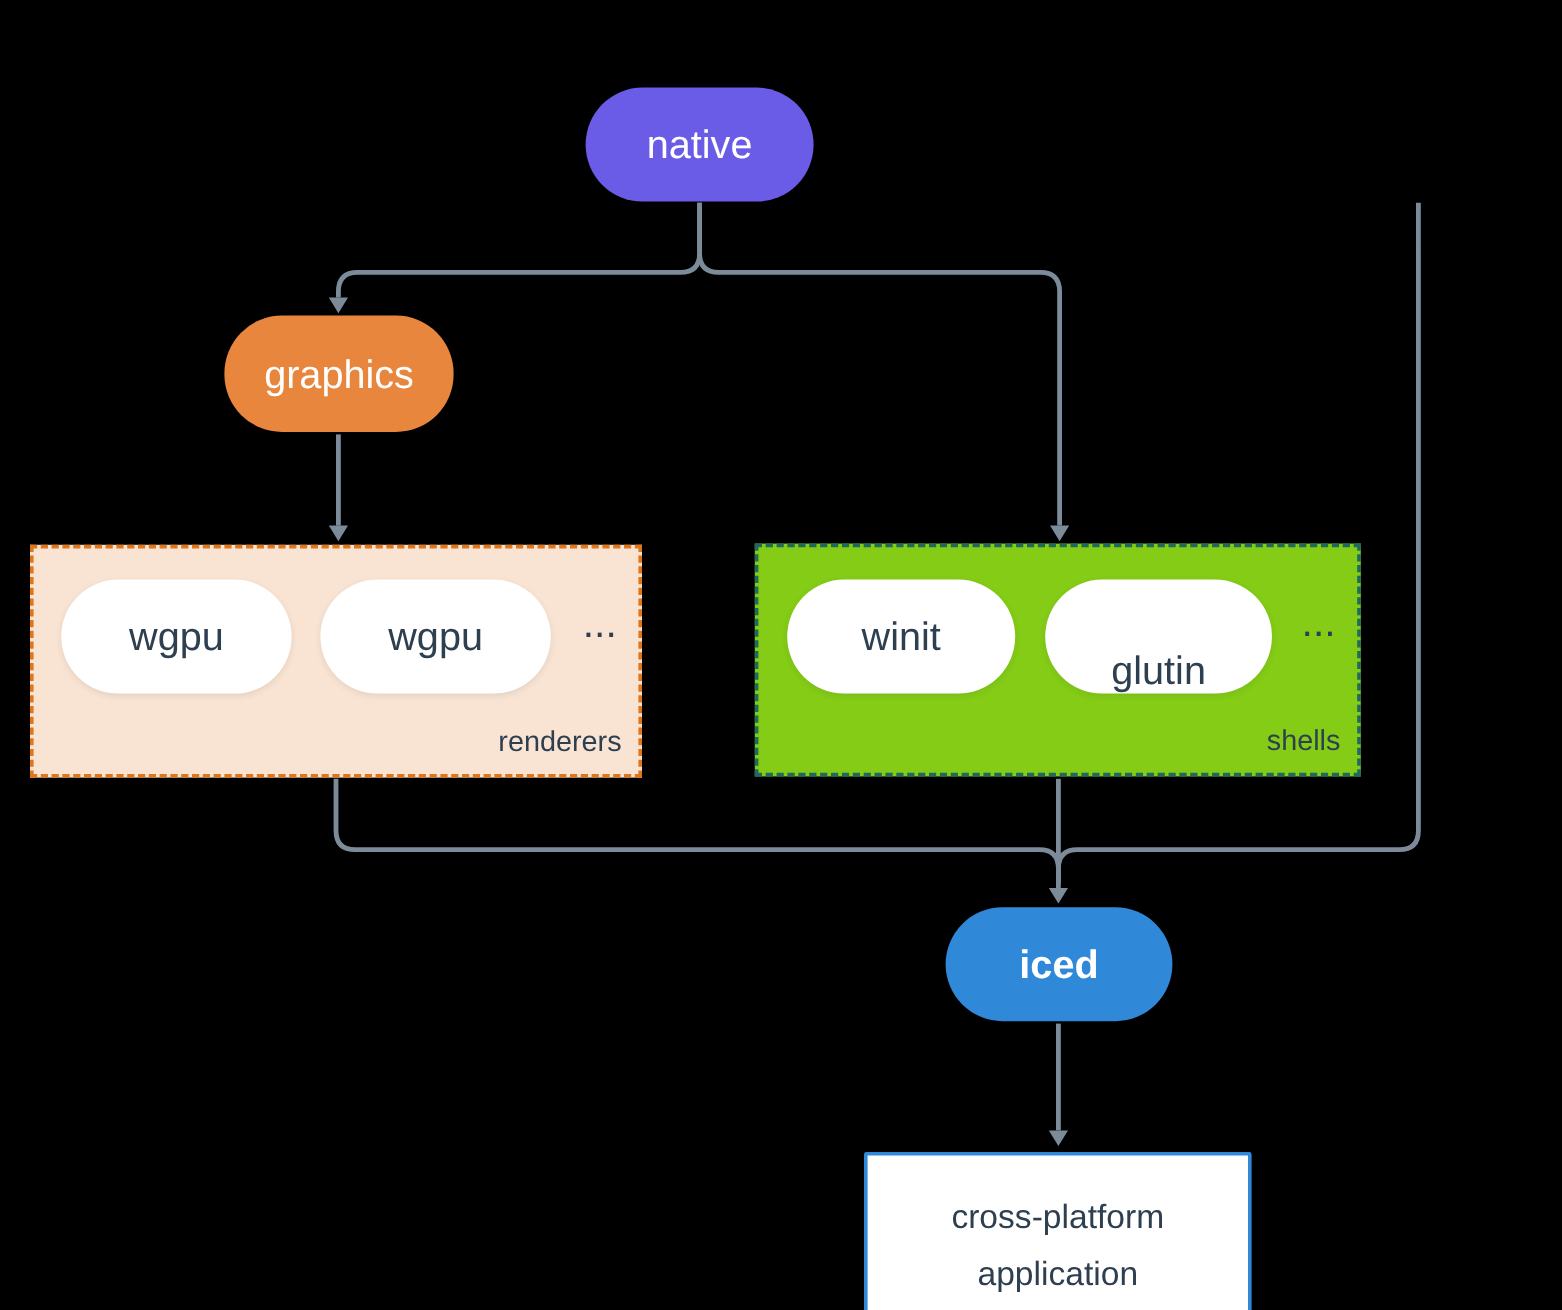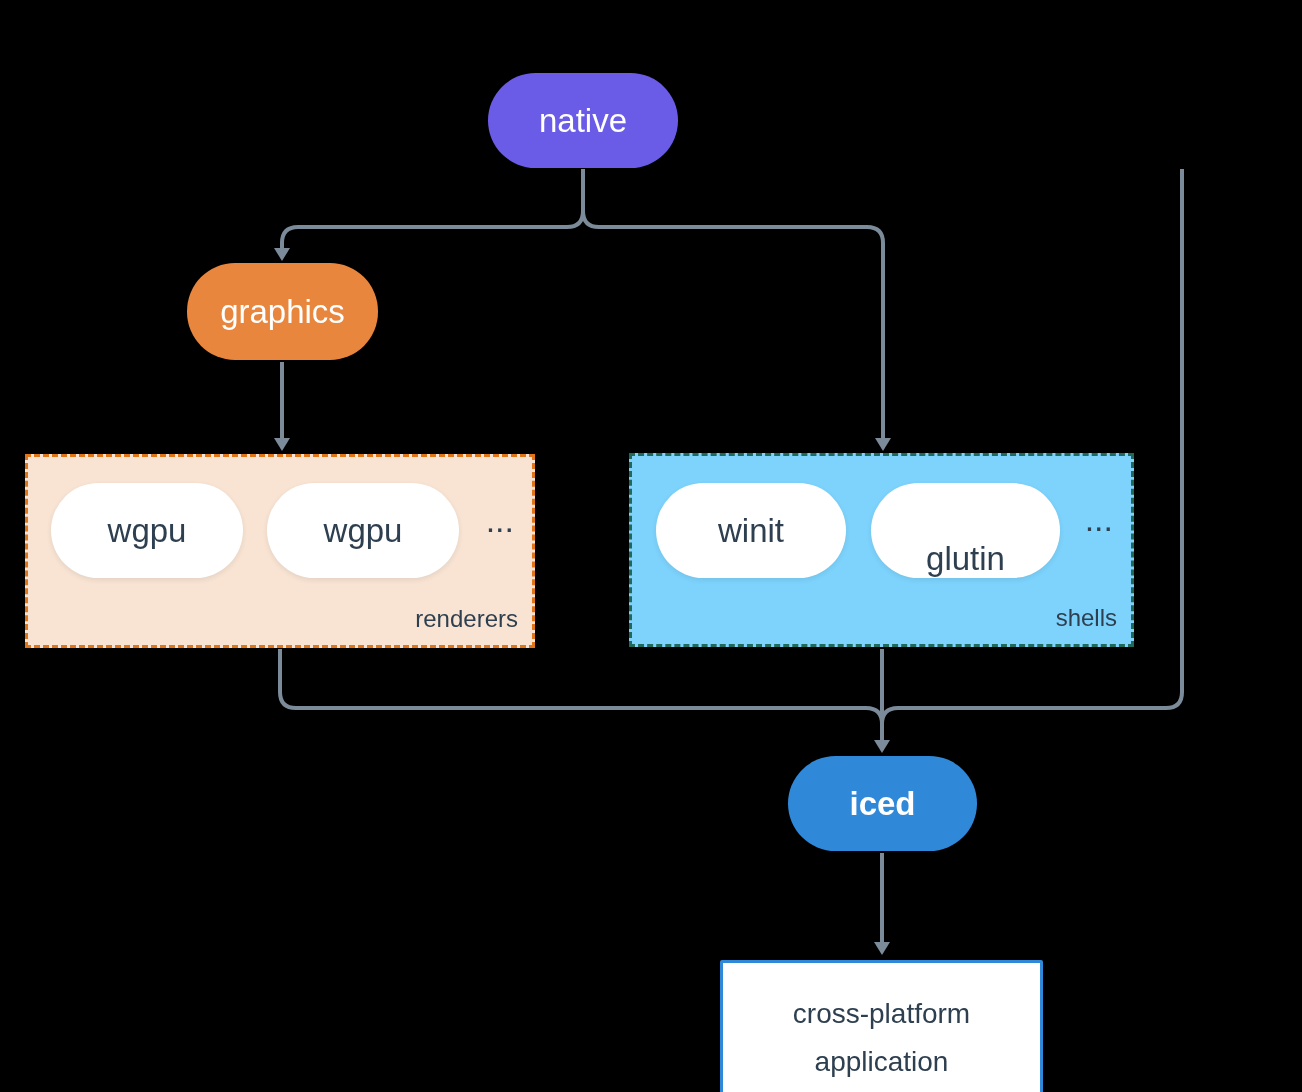--- a/index.html
+++ b/index.html
@@ -37,21 +37,21 @@
 
   .group-box{
     position:absolute;z-index:1;box-sizing:border-box;
   }
   #group-renderers{
     left:25px;top:406px;width:510px;height:194px;
     background:#F9E4D3;border:3px dashed #E0751A;
   }
   #group-shells{
     left:629px;top:405px;width:505px;height:194px;
-    background:#7dd3fc;border:3px dashed #1F6A5C;
+    background:#84cc16;border:3px dashed #1F6A5C;
   }
   .group-label{
     position:absolute;right:14px;bottom:12px;
     font-size:24px;color:#2E3F50;
   }
   .ellipsis{
     position:absolute;right:18px;top:46px;
     font-size:34px;color:#2E3F50;line-height:34px;
   }
   .group-box .pill{z-index:2;}

